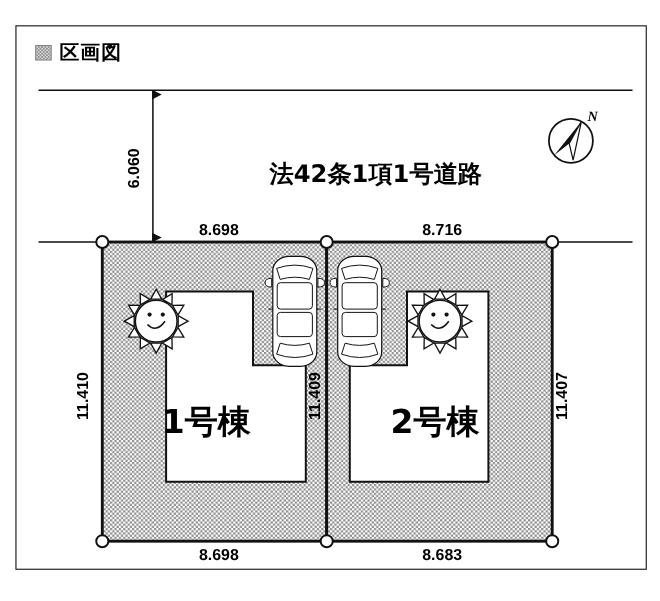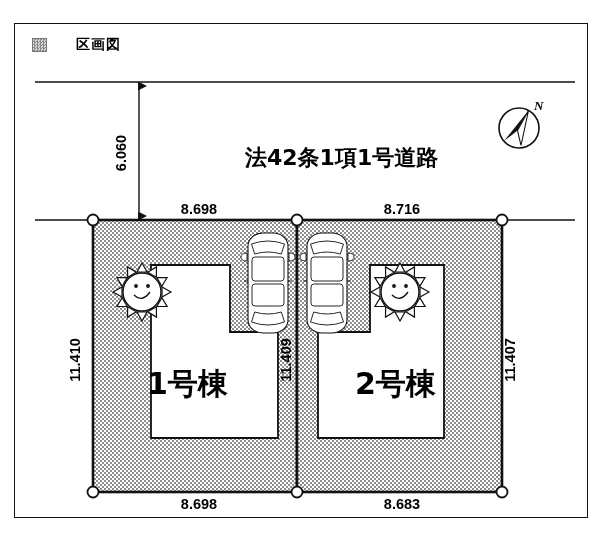--- a/index.html
+++ b/index.html
@@ -11,22 +11,22 @@
   
   .frame{position:absolute;left:14px;top:23px;width:574px;height:495px;
          border:1.4px solid #111;box-sizing:border-box;background:#fff;}
 
   
   .title-row{position:absolute;left:32px;top:36px;display:flex;align-items:center;gap:7px;}
   .title-mark{width:15px;height:14px;
       background:
         repeating-conic-gradient(#8a8a8a 0% 25%, #d8d8d8 0% 50%) 0 0/3px 3px;
       border:1px solid #777;box-sizing:border-box;}
-  .title-text{font-size:14px;font-weight:700;letter-spacing:1px;
-      font-family:Liberation Serif, serif;margin-left:22px;}
+  .title-text{font-size:18px;font-weight:700;letter-spacing:1px;
+      font-family:Liberation Serif, serif;}
 
   
   svg.plan{position:absolute;left:0;top:0;width:600px;height:546px;}
 
   .dimtxt{font-size:14.5px;font-weight:700;
           font-family:"Liberation Sans","DejaVu Sans",sans-serif;}
   .roadtxt{font-size:22px;font-weight:700;
           font-family:"DejaVu Sans","Liberation Sans",sans-serif;}
   .lottxt{font-size:30px;font-weight:700;
           font-family:"DejaVu Sans","Liberation Sans",sans-serif;}

